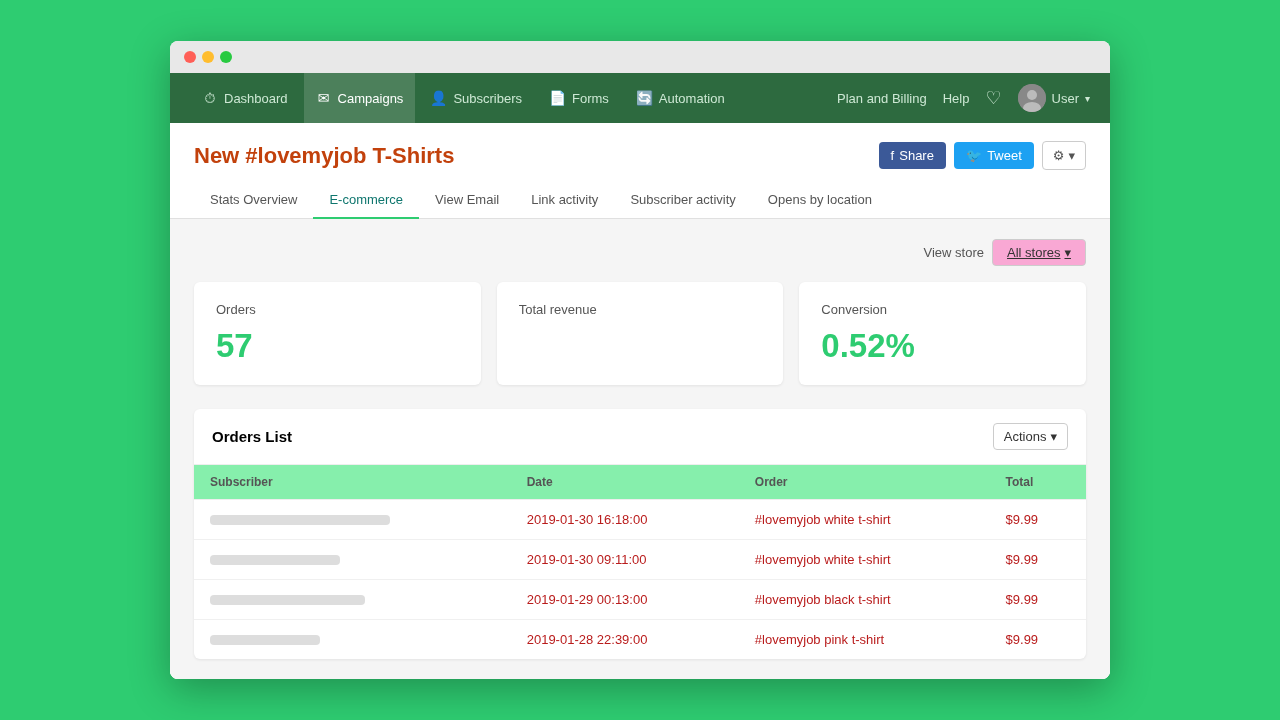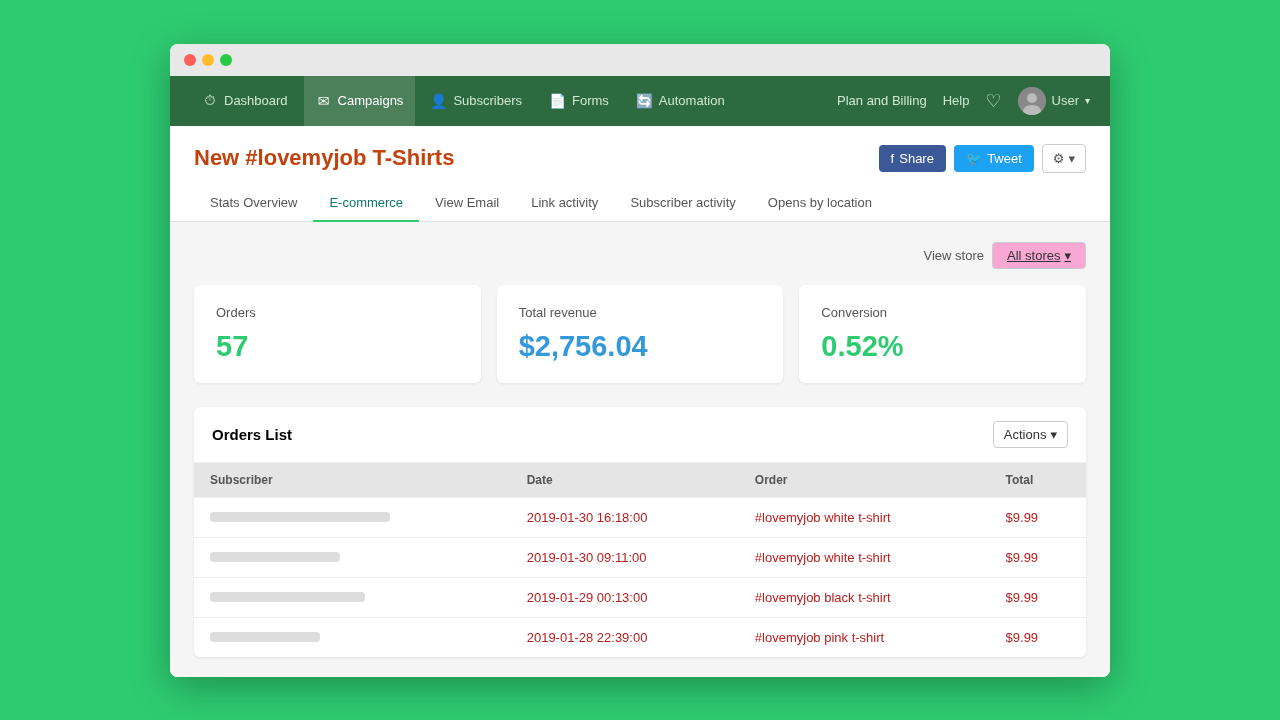--- a/index.html
+++ b/index.html
@@ -222,21 +222,21 @@
       border-radius: 6px;
       padding: 20px 22px;
       box-shadow: 0 1px 3px rgba(0,0,0,0.08);
     }
     .stat-label {
       font-size: 13px;
       color: #555;
       margin-bottom: 10px;
     }
     .stat-value {
-      font-size: 29px;
+      font-size: 33px;
       font-weight: 600;
     }
     .stat-value.green { color: #2ecc71; }
     .stat-value.blue { color: #3498db; }
 
     
     .orders-section {
       background: #fff;
       border-radius: 6px;
       box-shadow: 0 1px 3px rgba(0,0,0,0.08);
@@ -265,21 +265,21 @@
       align-items: center;
       gap: 4px;
       color: #333;
       text-align: center;
     }
     .orders-table {
       width: 100%;
       border-collapse: collapse;
     }
     .orders-table th {
-      background: #e5e5e5;
+      background: #86efac;
       text-align: left;
       padding: 10px 16px;
       font-size: 12px;
       font-weight: 600;
       color: #555;
       border-bottom: 1px solid #eee;
     }
     .orders-table td {
       padding: 12px 16px;
       font-size: 13px;
@@ -397,21 +397,20 @@
         </button>
       </div>
 
       <div class="stat-cards">
         <div class="stat-card">
           <div class="stat-label">Orders</div>
           <div class="stat-value green">57</div>
         </div>
         <div class="stat-card">
           <div class="stat-label">Total revenue</div>
-          <div class="stat-value blue">$2,756.04</div>
         </div>
         <div class="stat-card">
           <div class="stat-label">Conversion</div>
           <div class="stat-value green">0.52%</div>
         </div>
       </div>
 
       <div class="orders-section">
         <div class="orders-header">
           <span class="orders-title">Orders List</span>

